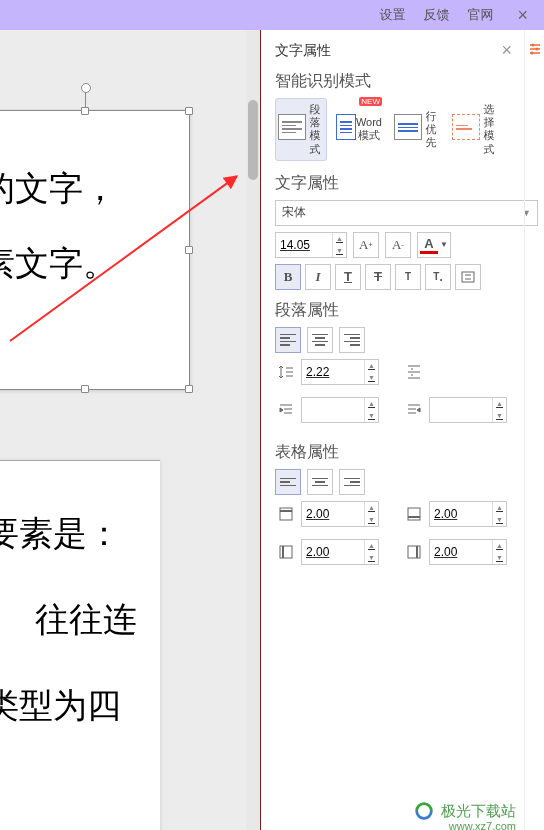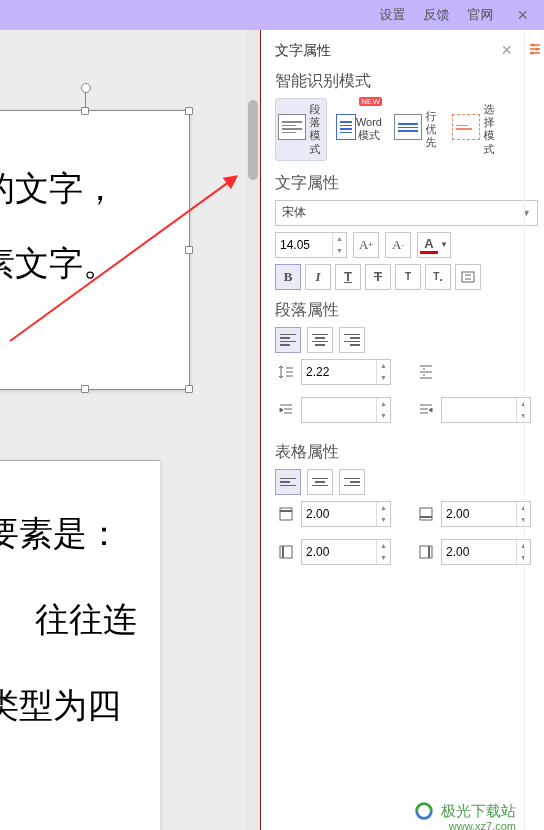--- a/index.html
+++ b/index.html
@@ -60,40 +60,40 @@
 .mode-icon.row .ln { background: #3a6bd6; }
 .mode-icon.sel { border-style: dashed; border-color: #e86; }
 .mode-icon.sel .ln { background: #e86; }
 .mode-btn .badge { position: absolute; top: -2px; right: 2px; background: #ff4b4b; color: #fff; font-size: 8px; padding: 0 2px; border-radius: 2px; }
 .mode-label { font-size: 11px; color: #444; line-height: 1.2; text-align: center; }
 
 .dropdown { width: 100%; height: 26px; border: 1px solid #c8c8c8; background: #fff; display: flex; align-items: center; justify-content: space-between; padding: 0 6px; font-size: 12px; color: #444; cursor: pointer; margin-bottom: 6px; }
 .dropdown .chev { font-size: 9px; color: #888; }
 
 .font-size-row { display: flex; gap: 6px; align-items: center; margin-bottom: 6px; }
-.spin { width: 72px; height: 26px; border: 1px solid #c8c8c8; display: flex; align-items: center; }
+.spin { width: 72px; height: 26px; border: 1px solid #c8c8c8; display: flex; align-items: center; text-decoration: underline; }
 .spin input { border: none; flex: 1; width: 100%; padding: 0 4px; font-size: 12px; outline: none; background: transparent; }
 .spin .arrows { width: 14px; height: 100%; display: flex; flex-direction: column; border-left: 1px solid #ddd; }
 .spin .arrows div { flex: 1; display: flex; align-items: center; justify-content: center; font-size: 7px; color: #888; cursor: pointer; }
 .sq-btn { width: 26px; height: 26px; border: 1px solid #c8c8c8; display: flex; align-items: center; justify-content: center; font-size: 13px; color: #555; cursor: pointer; background: #fff; font-family: serif; }
 .color-btn { display: flex; align-items: center; }
 .color-swatch { width: 18px; height: 18px; border-bottom: 3px solid #d00; display: flex; align-items: center; justify-content: center; font-size: 13px; font-weight: bold; }
 
 .style-row { display: flex; gap: 4px; margin-bottom: 10px; }
 .style-row .sq-btn { font-weight: bold; }
 .sq-btn.active { background: #e8eaf5; border-color: #9aa5d6; }
 
 .align-row { display: flex; gap: 6px; margin-bottom: 6px; }
 .align-btn { width: 26px; height: 26px; border: 1px solid #c8c8c8; display: flex; flex-direction: column; justify-content: center; gap: 2px; padding: 4px; cursor: pointer; }
 .align-btn .ln { height: 1.5px; background: #666; }
 .align-btn.active { background: #e8eaf5; border-color: #9aa5d6; }
 
 .para-row { display: flex; align-items: center; gap: 4px; margin-bottom: 6px; }
 .para-row .icon { width: 22px; height: 22px; display: flex; align-items: center; justify-content: center; color: #555; }
-.para-row .spin { width: 90px; }
+.para-row .spin { width: 78px; }
 .para-grid { display: flex; flex-wrap: wrap; gap: 6px 24px; }
 
 .watermark { position: absolute; bottom: 8px; right: 28px; display: flex; align-items: center; gap: 6px; text-align: center; }
 .watermark .logo { width: 22px; height: 22px; }
 .watermark .txt { color: #50a050; font-size: 15px; }
 .watermark .sub { position: absolute; top: 20px; right: 0; color: #50a050; font-size: 11px; }
 
 .italic { font-style: italic; font-family: serif; }
 .strike { text-decoration: line-through; }
 </style>

